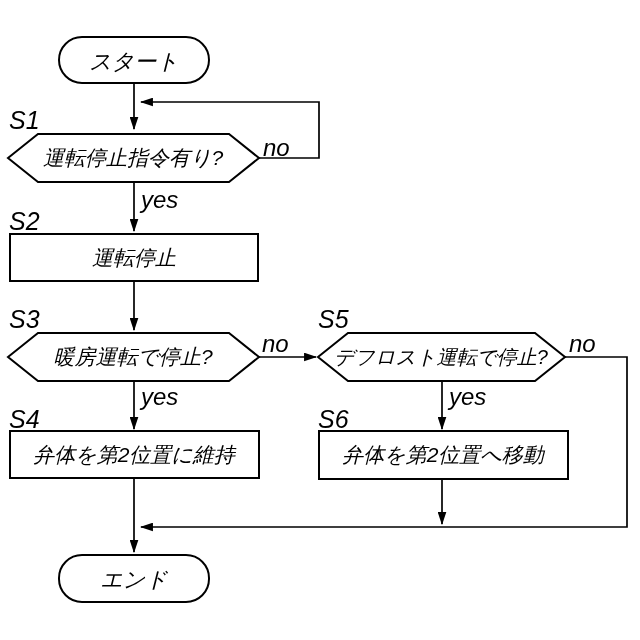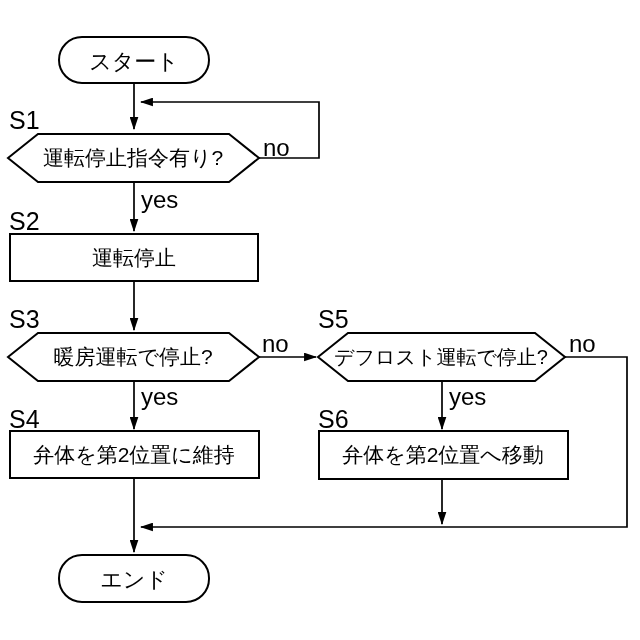--- a/index.html
+++ b/index.html
@@ -8,20 +8,21 @@
     background: #ffffff;
     width: 640px;
     height: 640px;
     overflow: hidden;
   }
   .canvas-wrap {
     width: 516px;
     height: 640px;
     position: relative;
     background: #ffffff;
+    font-style: italic;
   }
   svg {
     display: block;
     font-family: "Liberation Sans", "DejaVu Sans", sans-serif;
   }
   .shape {
     fill: #ffffff;
     stroke: #000000;
     stroke-width: 2;
   }

